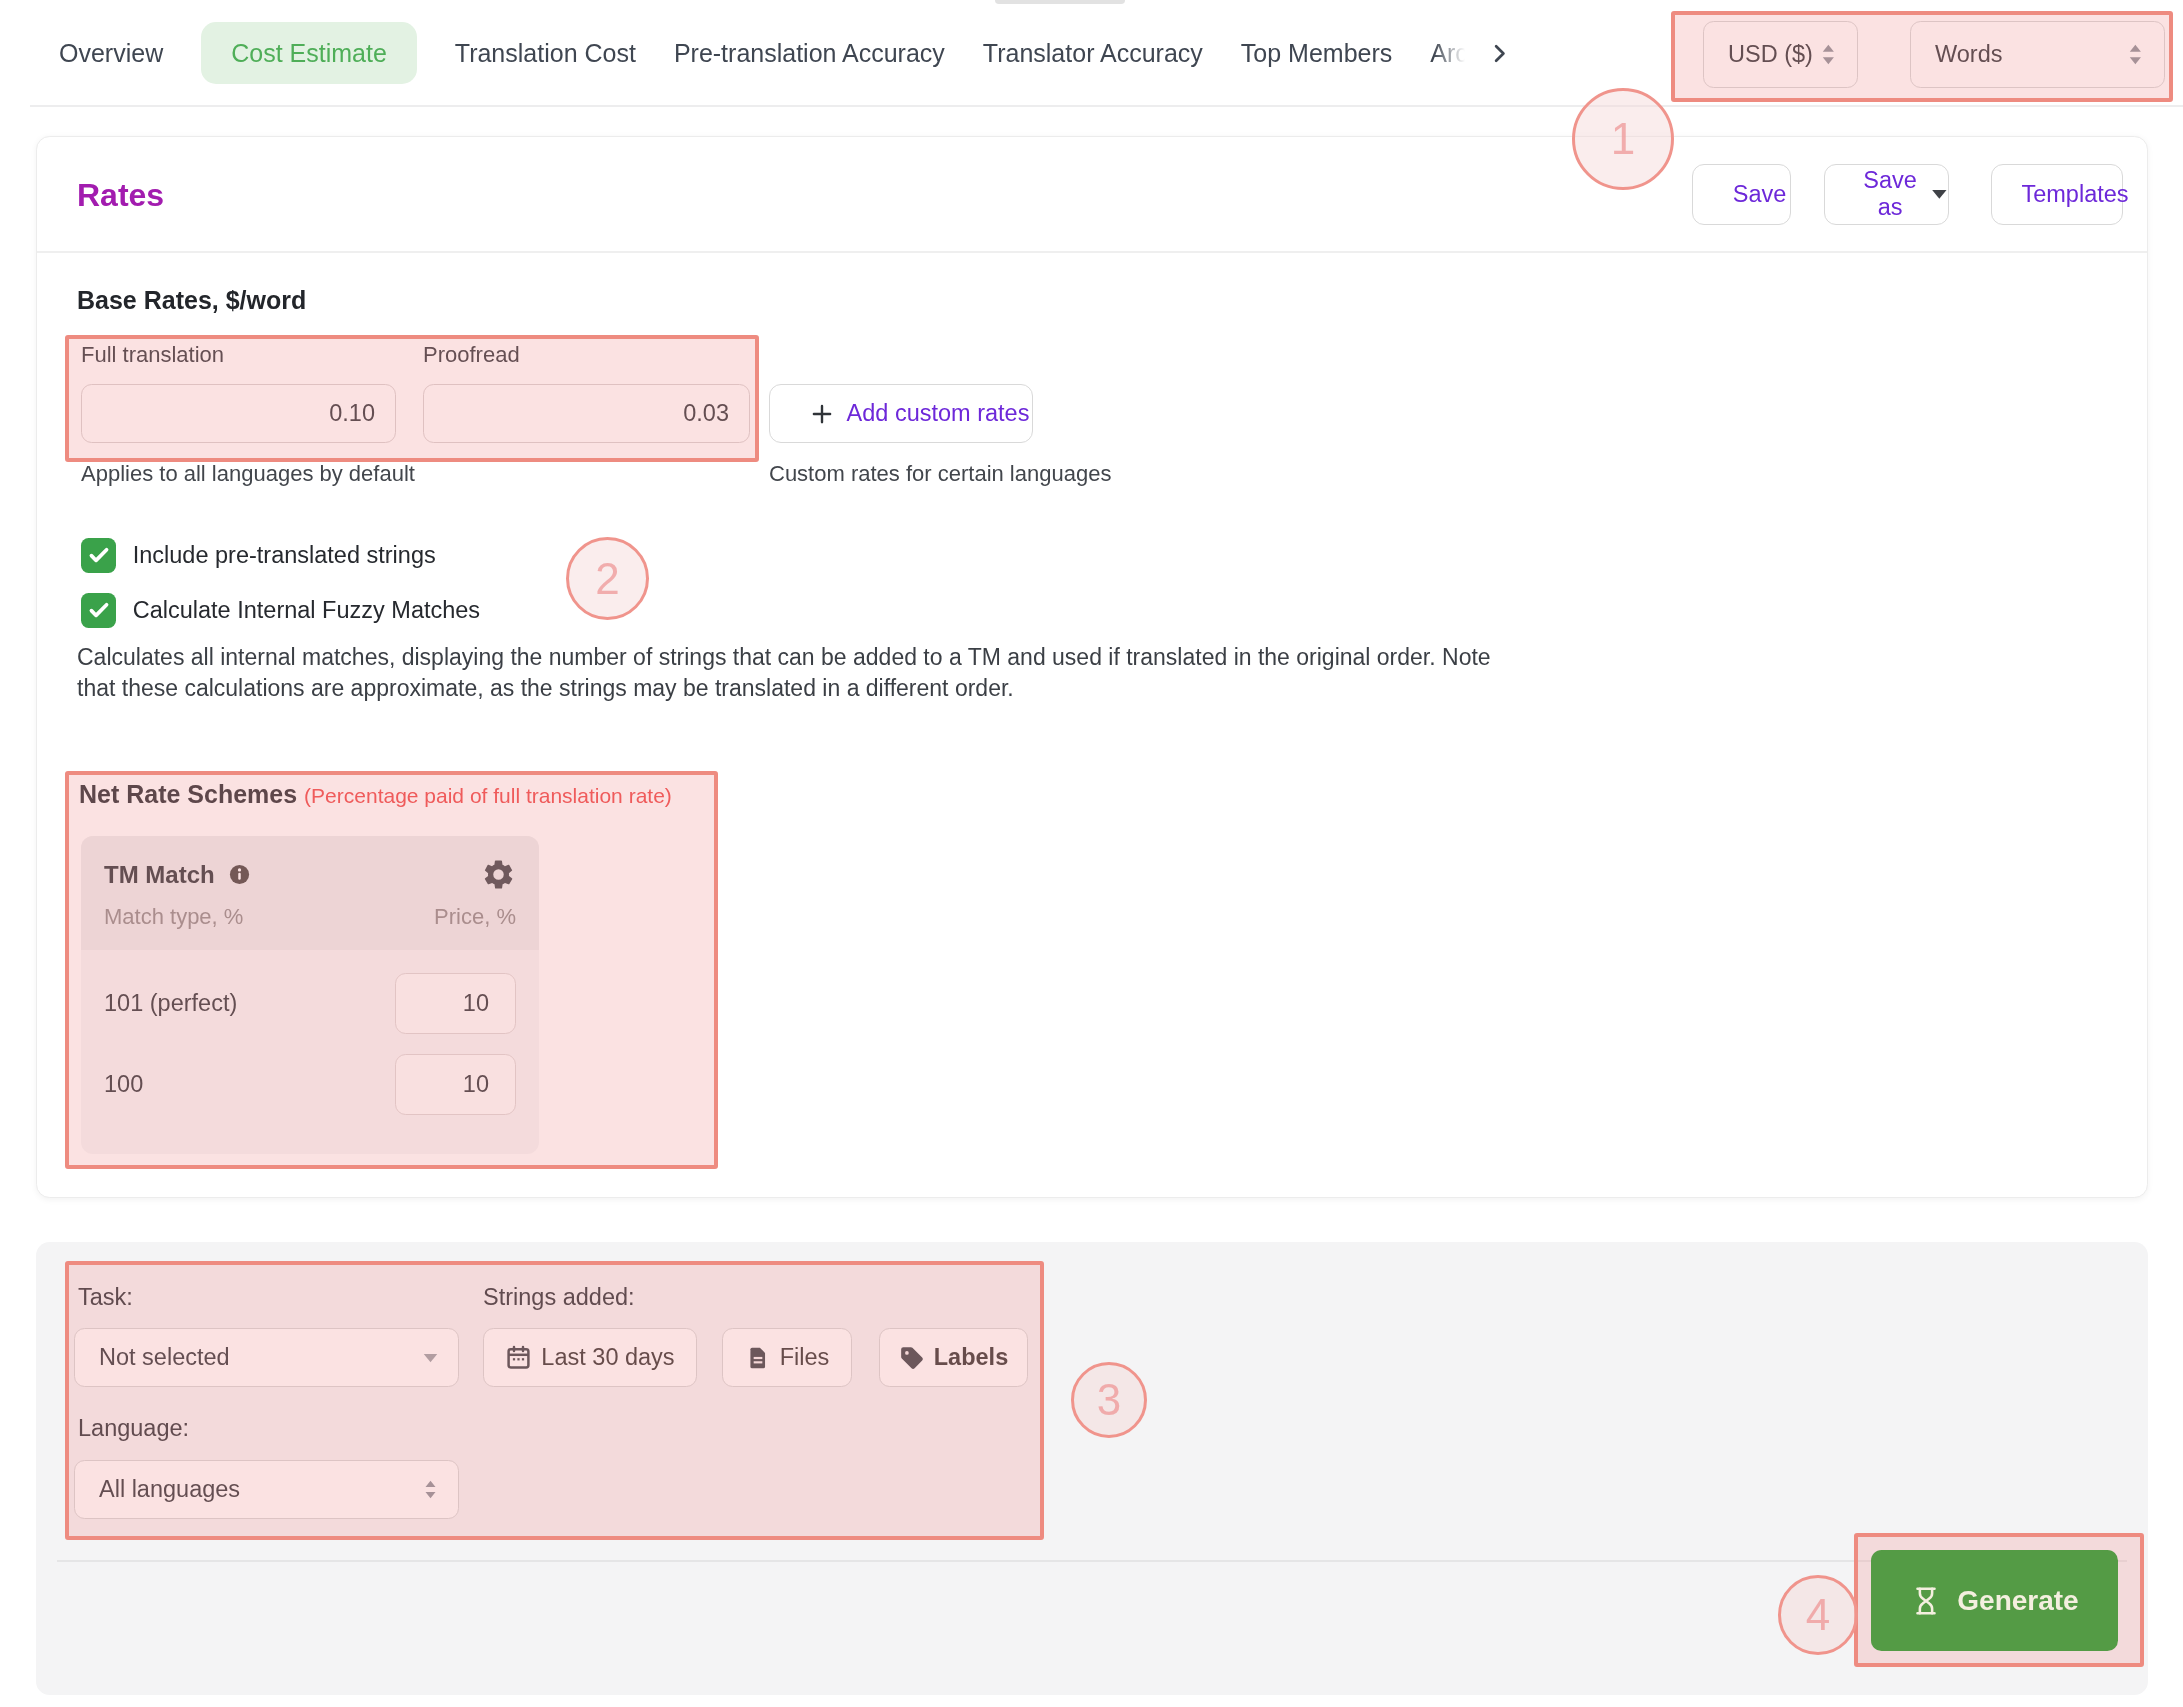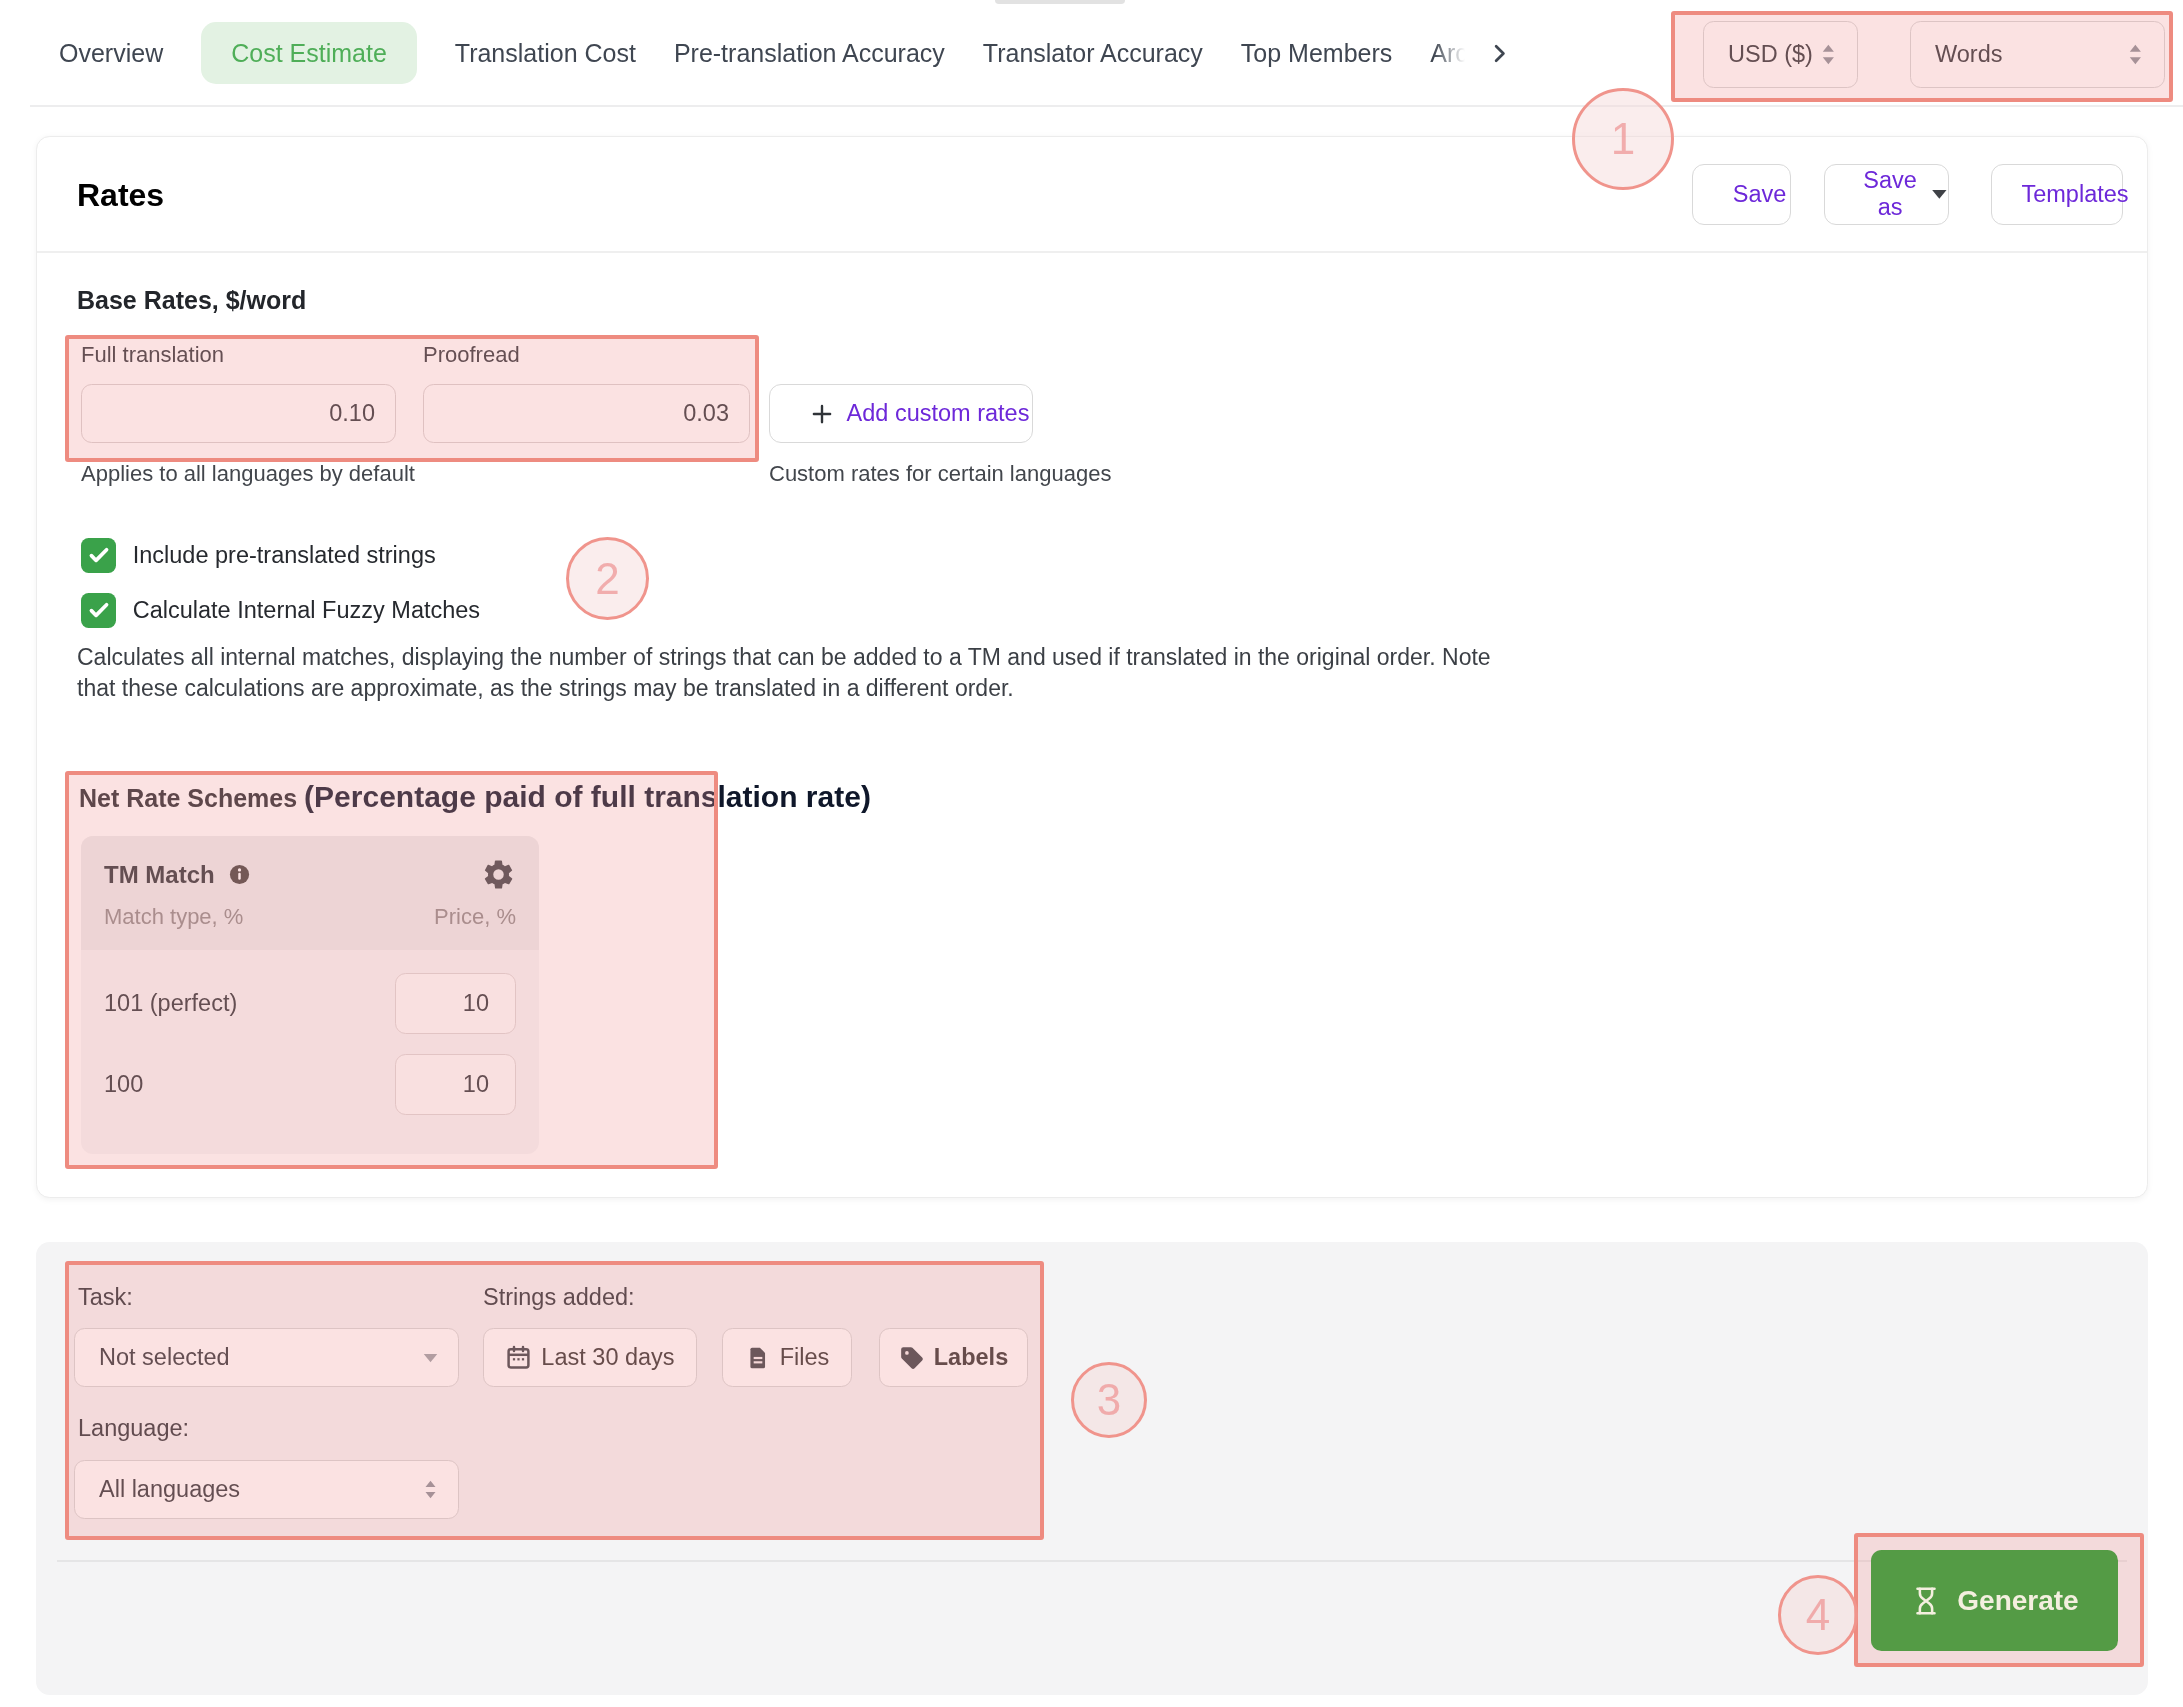--- a/index.html
+++ b/index.html
@@ -16,21 +16,21 @@
   .tab.faded { -webkit-mask-image:linear-gradient(90deg,#000 10%,rgba(0,0,0,0) 92%); mask-image:linear-gradient(90deg,#000 10%,rgba(0,0,0,0) 92%); margin-right:-20px; }
   .tab-overflow { background:none; border:none; cursor:pointer; display:flex; align-items:center; }
 
   
   .select { position:absolute; display:flex; align-items:center; justify-content:space-between; background:#fff; border:1.5px solid #d6d6d6; border-radius:10.6px; padding:0 20px 0 24px; font-size:23.5px; color:#2f3338; cursor:pointer; }
   .sel-currency { left:1703px; top:21px; width:155px; height:67px; }
   .sel-unit { left:1910px; top:21px; width:255px; height:67px; }
 
   
   .card { position:absolute; left:36px; top:136px; width:2112px; height:1062px; background:#fff; border:1.5px solid #ececec; border-radius:13.6px; box-shadow:0 1.5px 6px rgba(0,0,0,.05); }
-  .card-title { position:absolute; left:40px; top:40px; font-size:32px; font-weight:700; color:#000000; }
+  .card-title { position:absolute; left:40px; top:40px; font-size:32px; font-weight:700; color:#a21caf; }
   .btn { position:absolute; top:26.5px; height:61px; display:flex; align-items:center; justify-content:center; gap:12px; background:#fff; border:1.5px solid #d9d9d9; border-radius:12px; font-size:23.5px; color:#6d28d9; cursor:pointer; font-family:inherit;padding-left:36px; }
   .btn-save { left:1655px; width:99px; }
   .btn-saveas { left:1787px; width:125px; }
   .btn-templates { left:1954px; width:132px; }
   .card-divider { position:absolute; left:0; right:0; top:114px; height:1.5px; background:#efefef; }
 
   .base-heading { position:absolute; left:40px; top:149px; font-size:25px; font-weight:700; color:#23262b; }
   .field-label { position:absolute; font-size:22px; color:#30343a; }
   .lbl-full { left:44px; top:205px; }
   .lbl-proof { left:386px; top:205px; }
@@ -45,21 +45,21 @@
   .check-row { position:absolute; left:44px; display:flex; align-items:center; gap:16.7px; height:36px; }
   .check-row.r1 { top:400px; }
   .check-row.r2 { top:455px; }
   .checkbox { width:35px; height:35px; background:#3aa24a; border-radius:7.6px; display:flex; align-items:center; justify-content:center; cursor:pointer; flex:0 0 auto; }
   .check-label { font-size:23.5px; color:#26292e; }
 
   .note { position:absolute; left:40px; top:505px; width:1433px; font-size:23px; line-height:31px; color:#3b3f45; }
 
   .net-title { position:absolute; left:42px; top:643px; font-size:25px; color:#26292e; }
   .net-title .t { font-weight:700; }
-  .net-title .s { font-weight:700; font-size:30px; color:#0f172a; }
+  .net-title .s { font-weight:400; font-size:21px; color:#ef4444; }
 
   .tm-card { position:absolute; left:44px; top:699px; width:458px; height:318px; background:#f6f6f7; border-radius:12px; }
   .tm-header { height:114px; background:#ececed; border-radius:12px 12px 0 0; padding:0 23px; }
   .tm-title-row { display:flex; align-items:center; padding-top:21px; gap:13.6px; }
   .tm-title { font-size:24px; font-weight:700; color:#2f3338; }
   .tm-spacer { flex:1; }
   .tm-cols { display:flex; justify-content:space-between; margin-top:12px; font-size:22px; color:#8f8a8a; }
   .tm-row { display:flex; align-items:center; justify-content:space-between; padding:0 23px; height:61px; }
   .tm-row.r1 { margin-top:23px; }
   .tm-row.r2 { margin-top:20px; }

